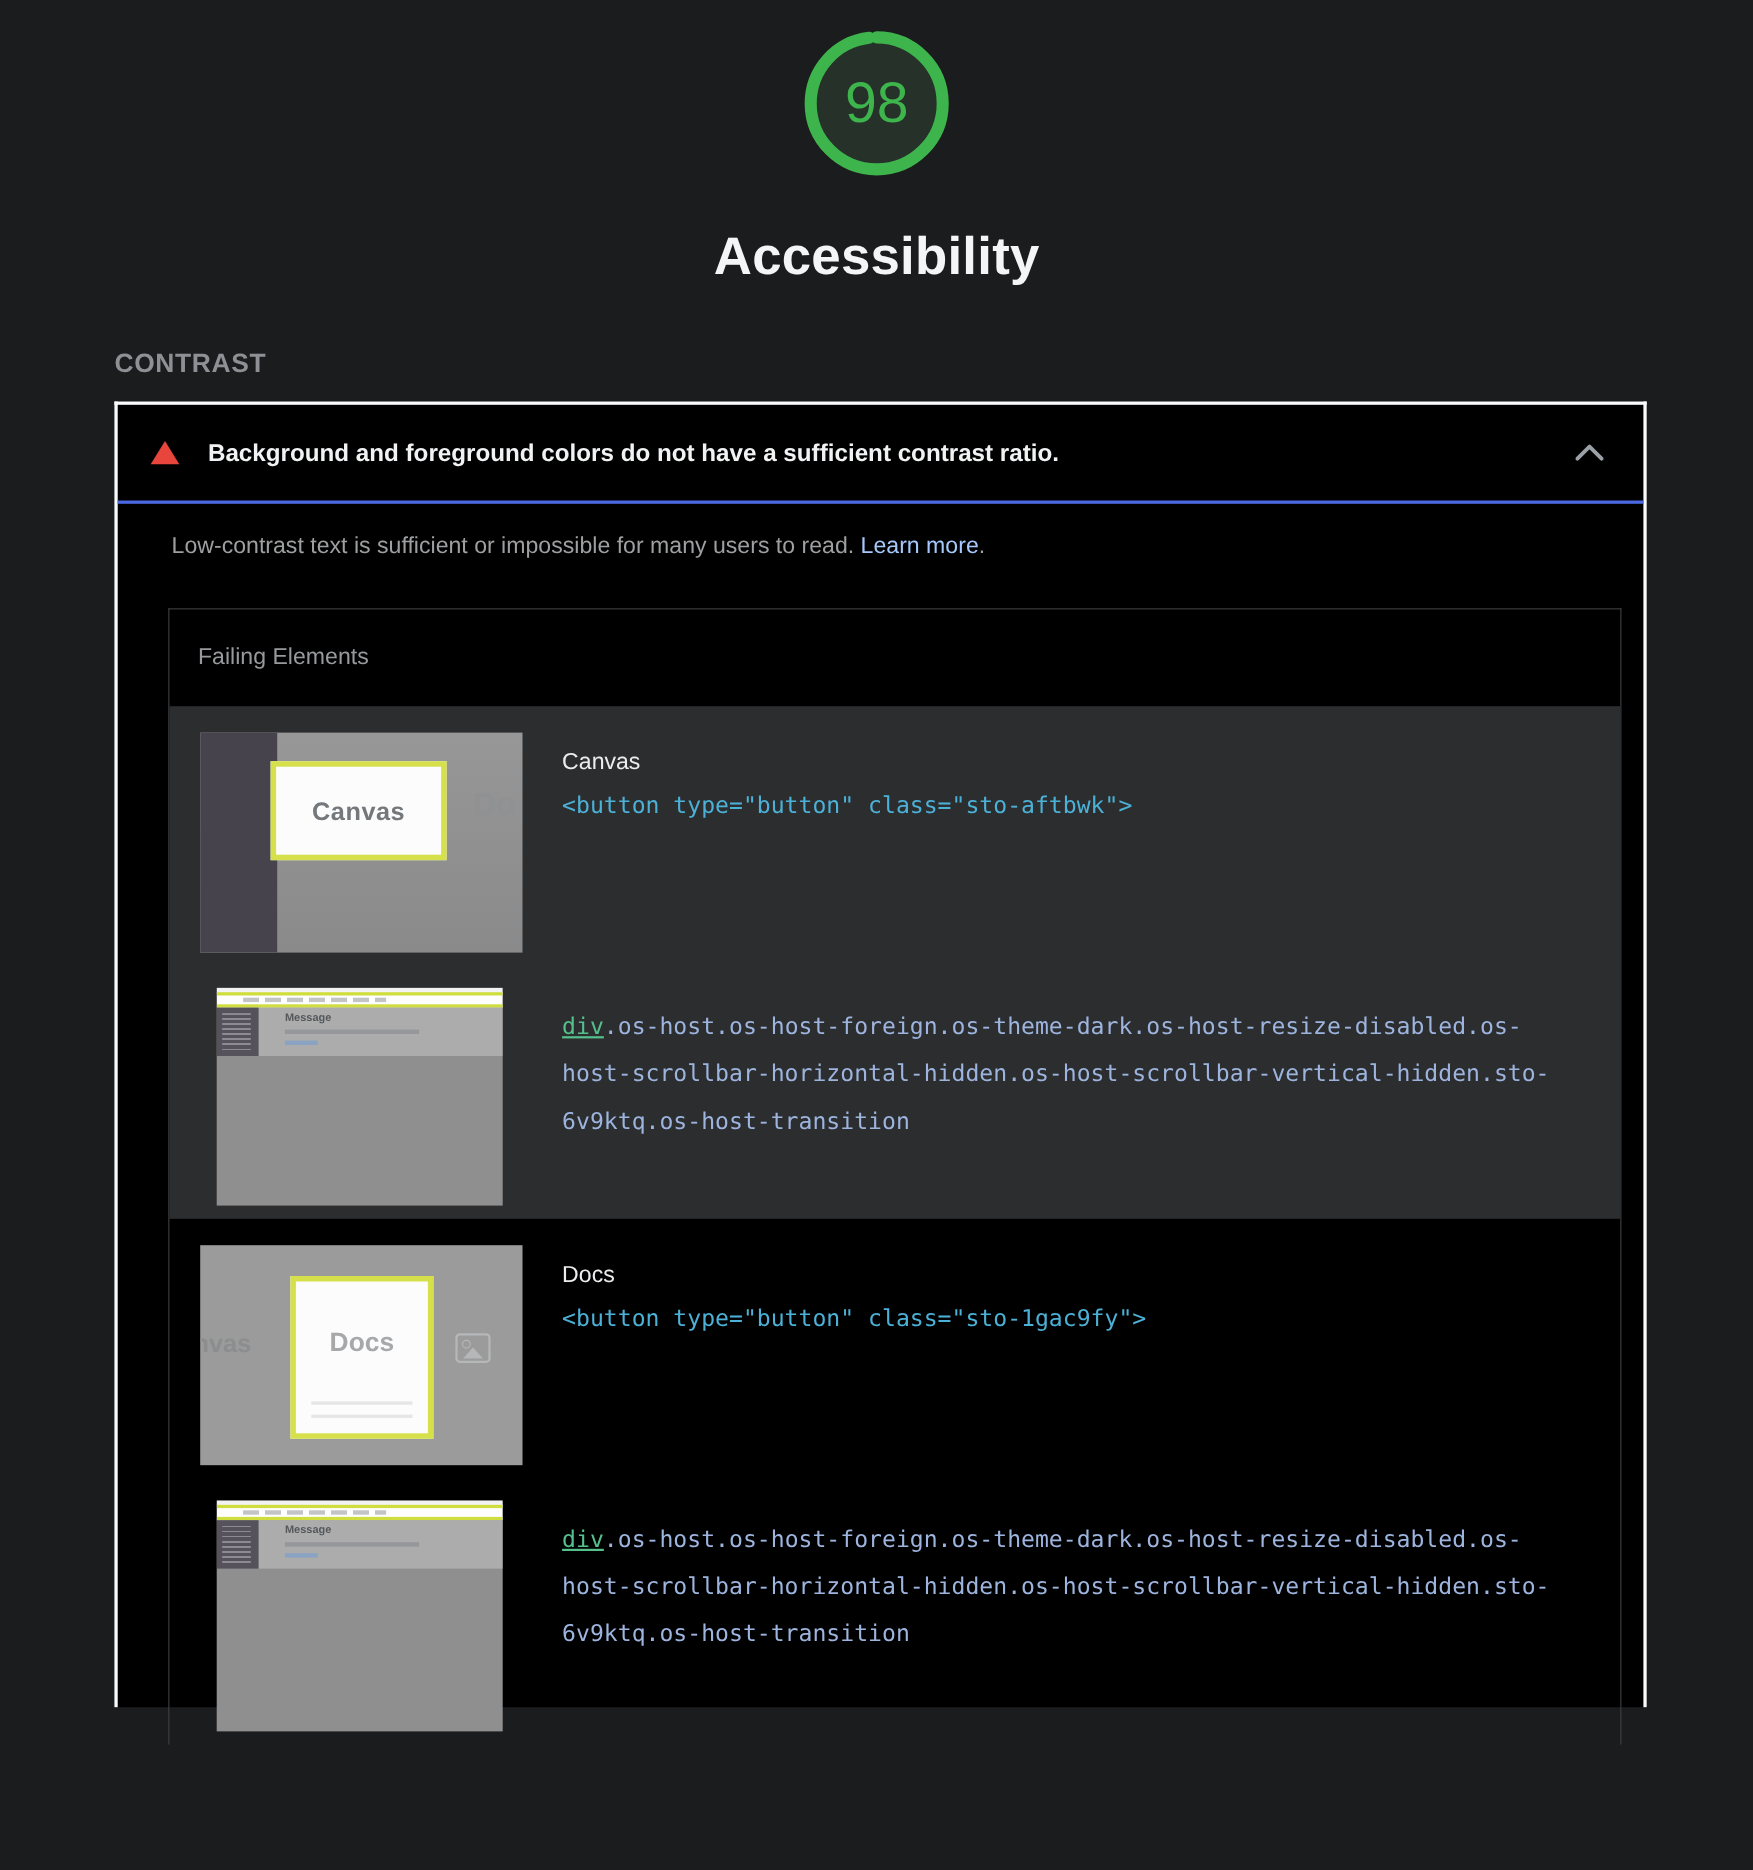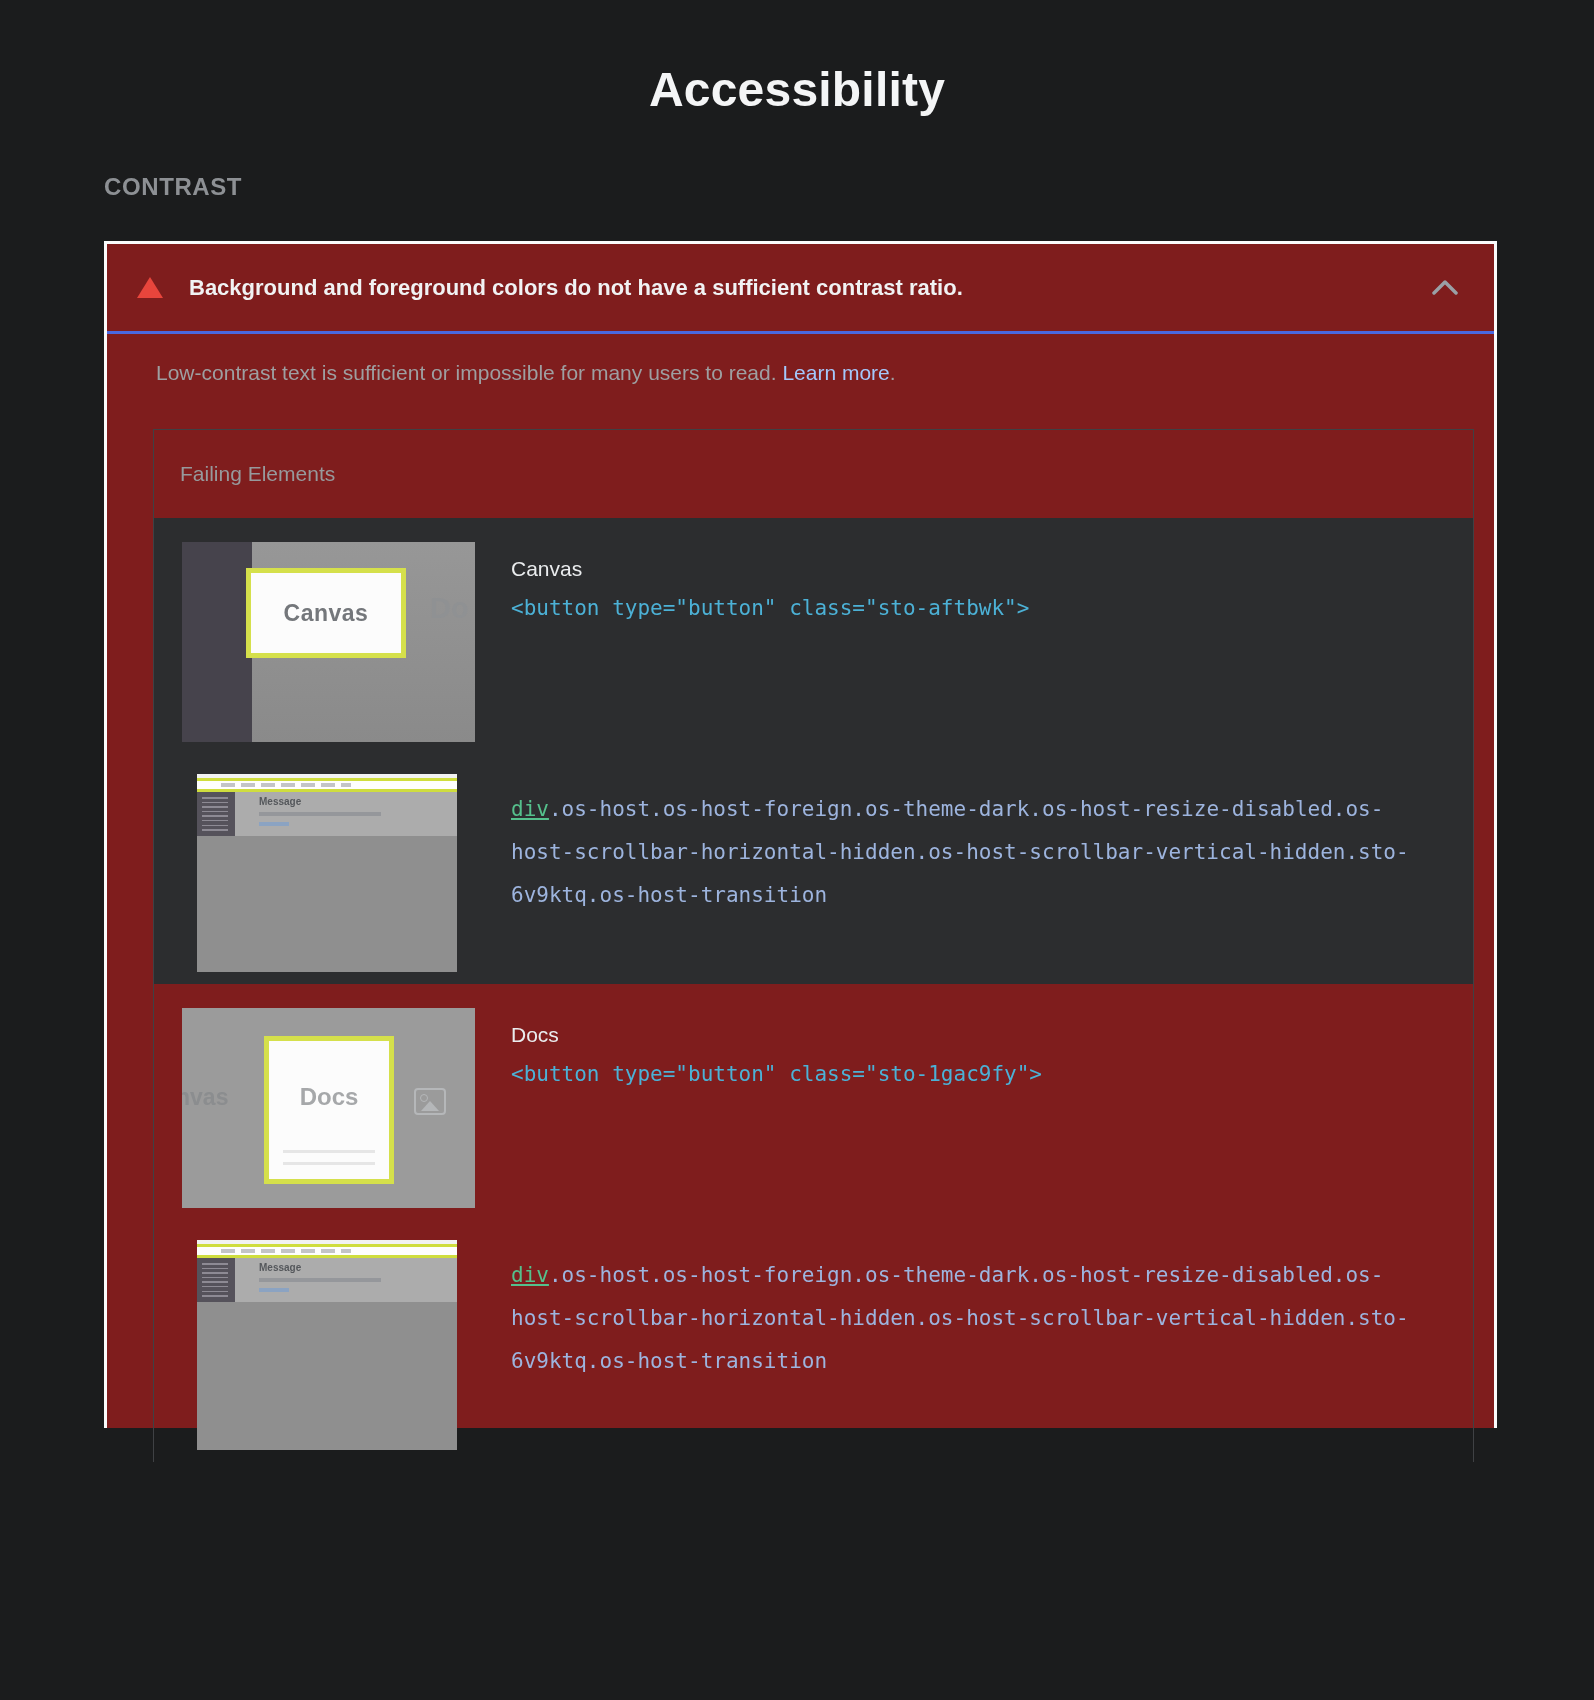--- a/index.html
+++ b/index.html
@@ -15,22 +15,22 @@
                  font-size:52px; color:#3eb44c; }
   .section-title { margin-top:40px; font-size:48px; font-weight:700; color:#f4f5f6; letter-spacing:0.2px; }
   .section-desc { margin:28px auto 0; max-width:712px; font-size:21px; line-height:39px; color:#9e9fa1; }
   .section-desc a { color:#a4c8fb; text-decoration:underline; cursor:pointer; }
 
   
   .contrast-heading { margin:56px 0 0 104px; font-size:24px; font-weight:700;
                       letter-spacing:0.6px; color:#8d9094; }
 
   
-  .audit-box { margin:40px 97px 0 104px; border:3px solid #fafbfc; border-bottom:none;
-               background:#7f1d1d; height:1187px; }
+  .audit-box { margin:20px 97px 0 104px; border:3px solid #fafbfc; border-bottom:none;
+               background:#000000; height:1187px; }
   .audit-header { display:flex; align-items:center; height:90px; padding:0 30px;
                   border-bottom:3px solid #4a68e0; cursor:pointer; }
   .warn-triangle { width:0; height:0; border-left:13px solid transparent;
                    border-right:13px solid transparent; border-bottom:21px solid #e8453c; }
   .audit-title { margin-left:26px; font-size:22px; font-weight:700; color:#f1f2f3; }
   .chevron { margin-left:auto; margin-right:6px; }
 
   .audit-desc { padding:27px 30px 26px 49px; font-size:21px; color:#9e9fa1; }
   .audit-desc a { color:#a4c8fb; cursor:pointer; }
 
@@ -98,20 +98,27 @@
   .msg-head { position:absolute; left:62px; top:22px; font-size:10px; font-weight:700; color:#55585c; }
   .msg-line { position:absolute; left:62px; top:38px; width:122px; height:4px; background:#95979b; }
   .msg-link { position:absolute; left:62px; top:48px; width:30px; height:4px; background:#8ba3c2; }
 </style>
 </head>
 <body>
 
 <div class="page">
 
   <section class="score-section">
+    <div class="gauge">
+      <svg width="144" height="144" viewBox="0 0 144 144">
+        <circle cx="72" cy="72" r="60" fill="#253129"></circle>
+        <circle cx="72" cy="72" r="60" fill="none" stroke="#3eb44c" stroke-width="11" stroke-linecap="round" stroke-dasharray="369.4 376.99" transform="rotate(-90 72 72)"></circle>
+      </svg>
+      <div class="gauge-score">98</div>
+    </div>
     <h1 class="section-title">Accessibility</h1>
   </section>
 
   <div class="contrast-heading">CONTRAST</div>
 
   <section class="audit-box">
 
     <header class="audit-header">
       <span class="warn-triangle"></span>
       <span class="audit-title">Background and foreground colors do not have a sufficient contrast ratio.</span>

